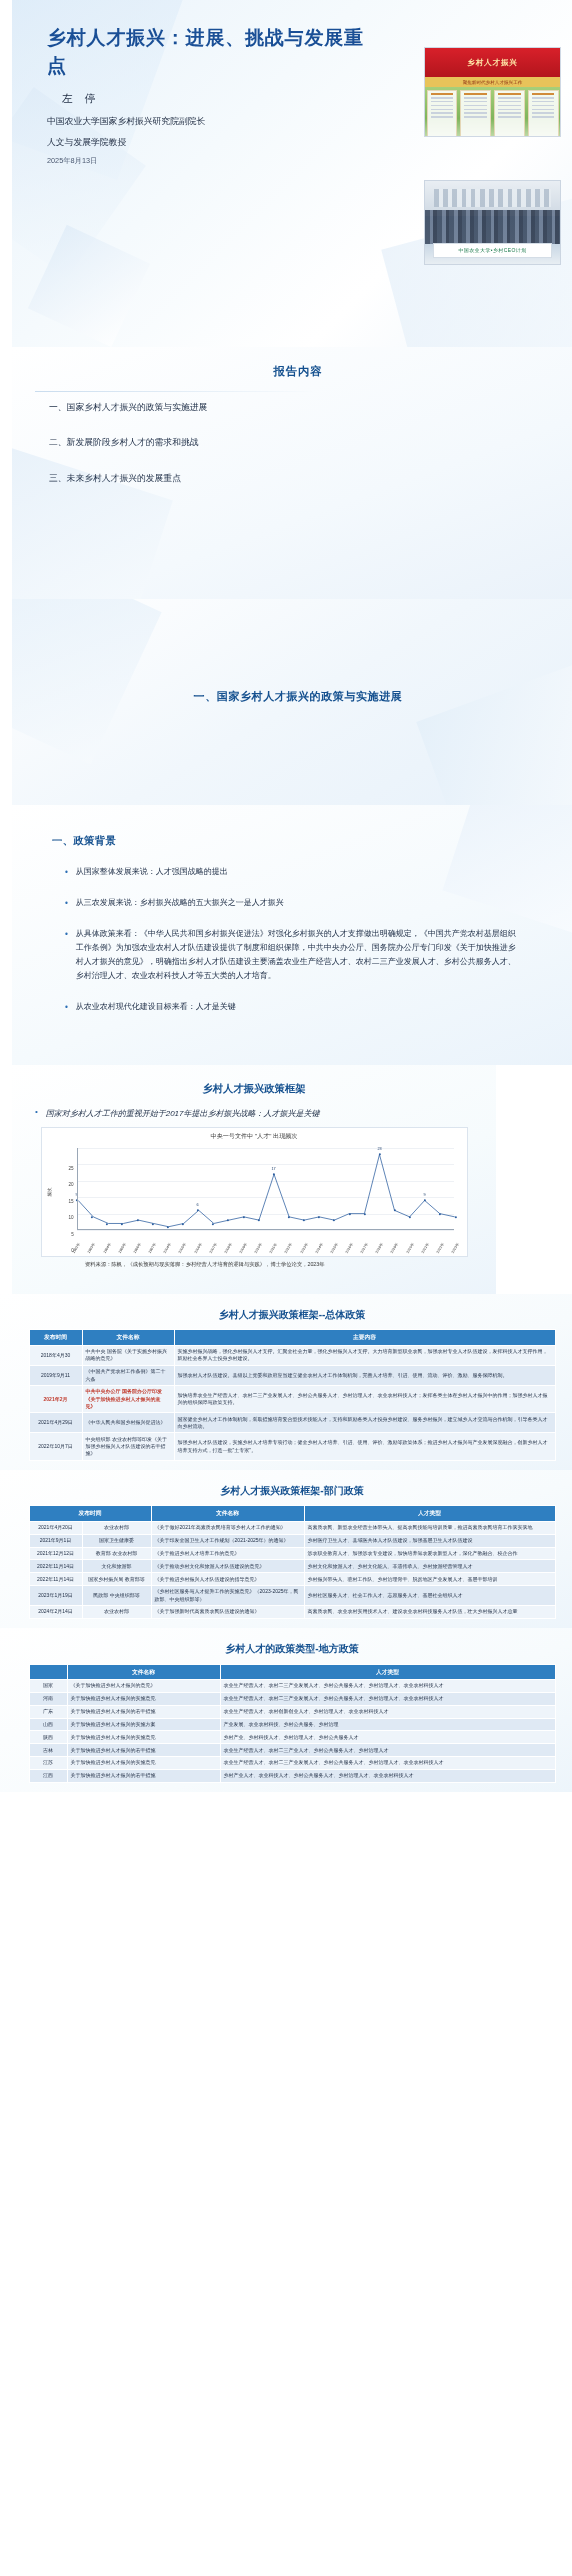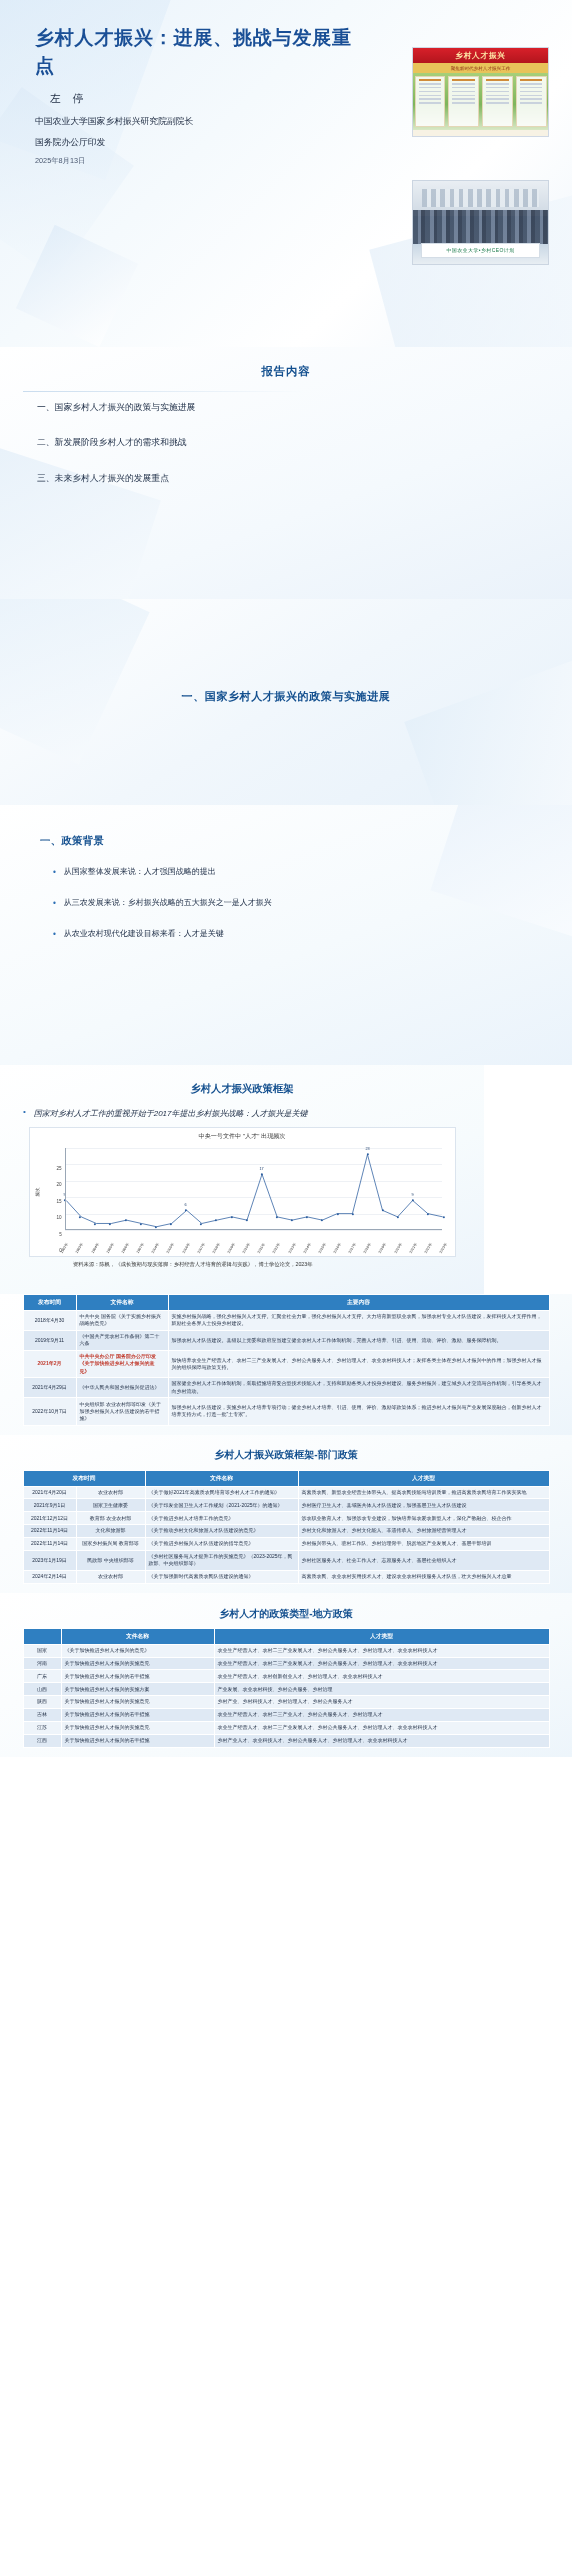--- a/index.html
+++ b/index.html
@@ -7,20 +7,21 @@
   body {
     width:572px;
     background:#ffffff;
     font-family:"Liberation Sans","DejaVu Sans",sans-serif;
     color:#1a2b4c;
   }
   .page {
     position:relative;
     width:572px;
     overflow:hidden;
+    padding-left:12px;
   }
 
   
   .slide1 {
     position:relative;
     width:572px;
     height:347px;
     background:
       linear-gradient(135deg,#eaf3fb 0%, #f5fafd 38%, #ffffff 70%, #eef5fb 100%);
     overflow:hidden;
@@ -92,21 +93,21 @@
   
   .poster {
     position:absolute;
     right:23px; top:47px;
     width:137px; height:90px;
     border:0.8px solid #cfd8e4;
     background:#f7f2e4;
     overflow:hidden;
   }
   .poster-top {
-    height:15px;
+    height:29px;
     background:linear-gradient(180deg,#d8202a,#b3151d);
     color:#ffe9a8;
     font-size:7.6px;
     font-weight:bold;
     display:flex; align-items:center; justify-content:center;
     letter-spacing:0.8px;
   }
   .poster-sub {
     height:10px; background:#e8c35a; color:#8a2a10;
     font-size:4.6px; display:flex; align-items:center; justify-content:center;
@@ -367,21 +368,21 @@
 <div class="page">
   <div class="slide1">
     <div class="s1-deco1"></div>
     <div class="s1-deco2"></div>
     <div class="s1-deco3"></div>
     <div class="s1-deco4"></div>
 
     <div class="s1-title">乡村人才振兴：进展、挑战与发展重点</div>
     <div class="s1-author">左 停</div>
     <div class="s1-affil">中国农业大学国家乡村振兴研究院副院长</div>
-    <div class="s1-affil2">国务院办公厅印发</div>
+    <div class="s1-affil2">人文与发展学院教授</div>
     <div class="s1-date">2025年8月13日</div>
 
     <div class="poster">
       <div class="poster-top">乡村人才振兴</div>
       <div class="poster-sub">聚焦新时代乡村人才振兴工作</div>
       <div class="poster-body">
         <div class="poster-col">
             <i></i>
             <i></i>
             <i></i>
@@ -449,20 +450,21 @@
   </div>
 </div>
 
 <div class="page">
   <div class="slide4">
     <div class="s4-deco"></div>
     <div class="s4-head">一、政策背景</div>
     <div class="bullets">
       <div class="bullet">从国家整体发展来说：人才强国战略的提出</div>
       <div class="bullet">从三农发展来说：乡村振兴战略的五大振兴之一是人才振兴</div>
+      <div class="bullet">从具体政策来看：《中华人民共和国乡村振兴促进法》对强化乡村振兴的人才支撑做出明确规定，《中国共产党农村基层组织工作条例》为加强农业农村人才队伍建设提供了制度和组织保障，中共中央办公厅、国务院办公厅专门印发《关于加快推进乡村人才振兴的意见》，明确指出乡村人才队伍建设主要涵盖农业生产经营人才、农村二三产业发展人才、乡村公共服务人才、乡村治理人才、农业农村科技人才等五大类的人才培育。</div>
       <div class="bullet">从农业农村现代化建设目标来看：人才是关键</div>
     </div>
   </div>
 </div>
 
 <div class="page">
   <div class="slide5">
     <div class="s5-title">乡村人才振兴政策框架</div>
     <div class="s5-bullet">国家对乡村人才工作的重视开始于2017年提出乡村振兴战略：人才振兴是关键</div>
 
@@ -549,20 +551,21 @@
           <span style="left: 362px;">2022年</span>
           <span style="left: 377px;">2023年</span>
         </div>
     </div>
 
     <div class="chart-src">资料来源：陈帆，《成长预期与现实落脚：乡村经营人才培育的逻辑与实践》，博士学位论文，2023年</div>
   </div>
 </div>
 
 <div class="page tslide">
+  <div class="t-title">乡村人才振兴政策框架--总体政策</div>
   <table class="policy">
     <colgroup>
         <col class="t-narrow-a">
         <col class="t-narrow-b">
         <col>
       </colgroup>
     <thead>
       <tr>
         <th>发布时间</th>
         <th>文件名称</th>

